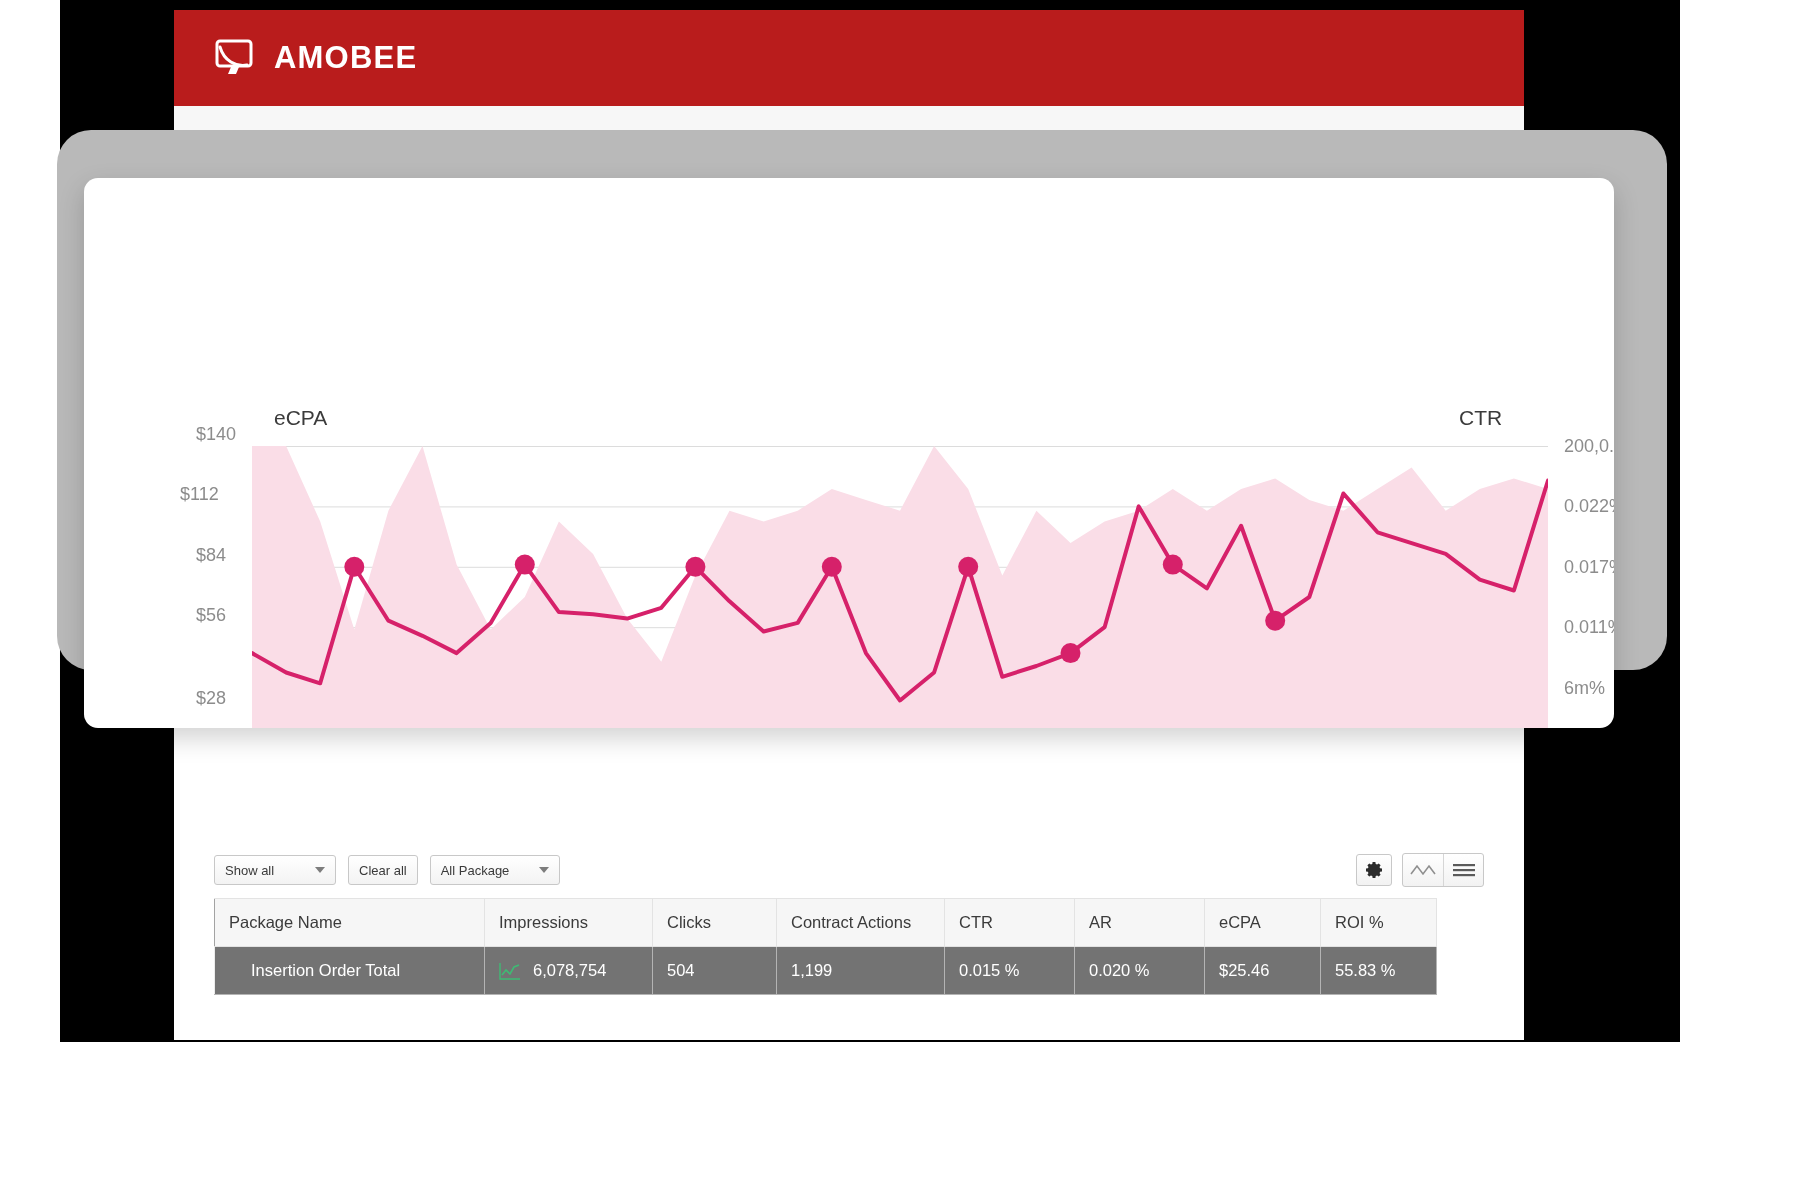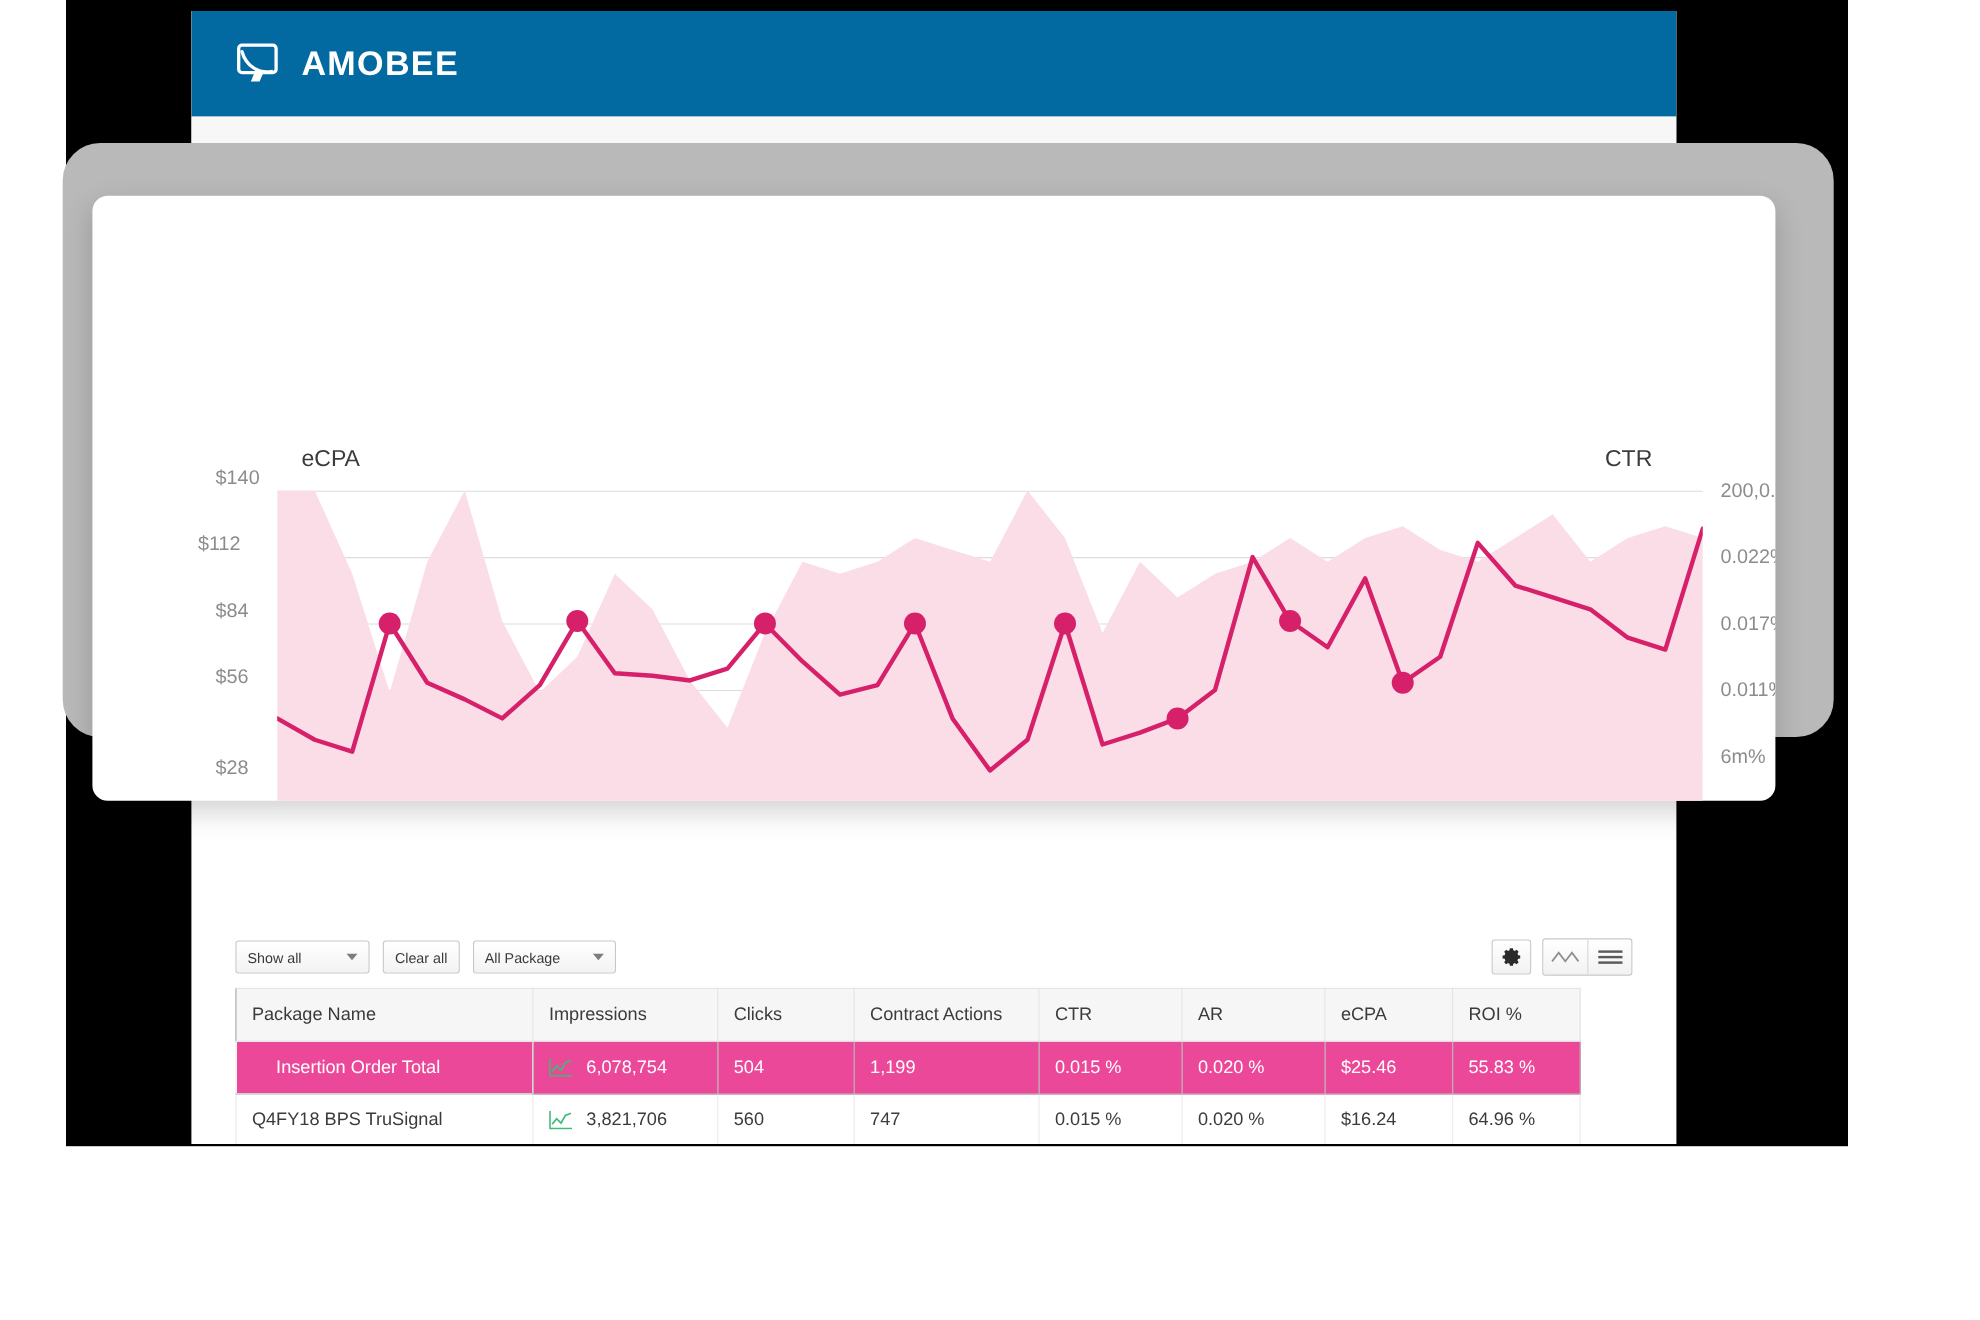--- a/index.html
+++ b/index.html
@@ -17,21 +17,21 @@
     position: absolute; left: 60px; top: 0px; width: 1620px; height: 1042px;
     background: #000000;
   }
 
   
   .app-window {
     position: absolute; left: 174px; top: 10px; width: 1350px; height: 1030px;
     background: #ffffff; overflow: hidden;
   }
   .app-topbar {
-    height: 96px; background: #0369a1; display: flex; align-items: center;
+    height: 96px; background: #b91c1c; display: flex; align-items: center;
     padding-left: 40px;
   }
   .brand { display: flex; align-items: center; gap: 16px; }
   .brand-logo { width: 44px; height: 40px; position: relative; }
   .brand-name {
     color: #ffffff; font-size: 31px; font-weight: bold; letter-spacing: 1.2px;
   }
   .breadcrumb-bar {
     height: 76px; background: #f7f7f7; display: flex; align-items: center;
     padding-left: 40px; border-bottom: 1px solid #e6e6e6;
@@ -85,21 +85,21 @@
     font-weight: normal; font-size: 16.5px; color: #3b3b3b;
     text-align: left; padding: 14px 14px; height: 48px;
   }
   table.data th:first-child { border-left: 1px solid #a3a3a3; }
   table.data td {
     border-bottom: 1px solid #ececec; border-right: 1px solid #ececec;
     font-size: 16.5px; color: #3b3b3b; padding: 12px 14px; height: 48px;
     vertical-align: middle;
   }
   table.data td:first-child { border-left: 1px solid #ececec; }
-  tr.total-row td { background: #ec4899; color: #ffffff; border-color: #b4b4b4; }
+  tr.total-row td { background: #737373; color: #ffffff; border-color: #b4b4b4; }
   tr.total-row td:first-child { padding-left: 36px; }
   td.pkg { padding-left: 36px; position: relative; }
   .spark { display: inline-block; width: 22px; vertical-align: -4px; margin-right: 12px; }
   .num-cell { white-space: nowrap; }
 
   
   .tablet {
     position: absolute; left: 57px; top: 130px; width: 1610px; height: 540px;
     background: #b9b9b9; border-radius: 34px;
   }
@@ -235,33 +235,20 @@
                     <path d="M1 1 L1 17 L21 17" fill="none" stroke="#3fba74" stroke-width="1.4"></path>
                     <polyline points="3,13 7,8 11,12 15,5 20,3" fill="none" stroke="#3fba74" stroke-width="1.6"></polyline>
                   </svg></span><span>6,078,754</span></td>
               <td>504</td>
               <td>1,199</td>
               <td>0.015 %</td>
               <td>0.020 %</td>
               <td>$25.46</td>
               <td>55.83 %</td>
             </tr>
-            <tr>
-              <td class="pkg"><span>Q4FY18 BPS TruSignal</span></td>
-              <td class="num-cell"><span class="spark"><svg width="22" height="18" viewBox="0 0 22 18">
-                    <path d="M1 1 L1 17 L21 17" fill="none" stroke="#3fba74" stroke-width="1.4"></path>
-                    <polyline points="3,13 7,8 11,12 15,5 20,3" fill="none" stroke="#3fba74" stroke-width="1.6"></polyline>
-                  </svg></span><span>3,821,706</span></td>
-              <td>560</td>
-              <td>747</td>
-              <td>0.015 %</td>
-              <td>0.020 %</td>
-              <td>$16.24</td>
-              <td>64.96 %</td>
-            </tr>
           </tbody>
       </table>
     </div>
   </div>
 
   <div class="tablet"></div>
 
   <div class="chart-card">
 
     <div class="axis-title y-left-title">eCPA</div>

